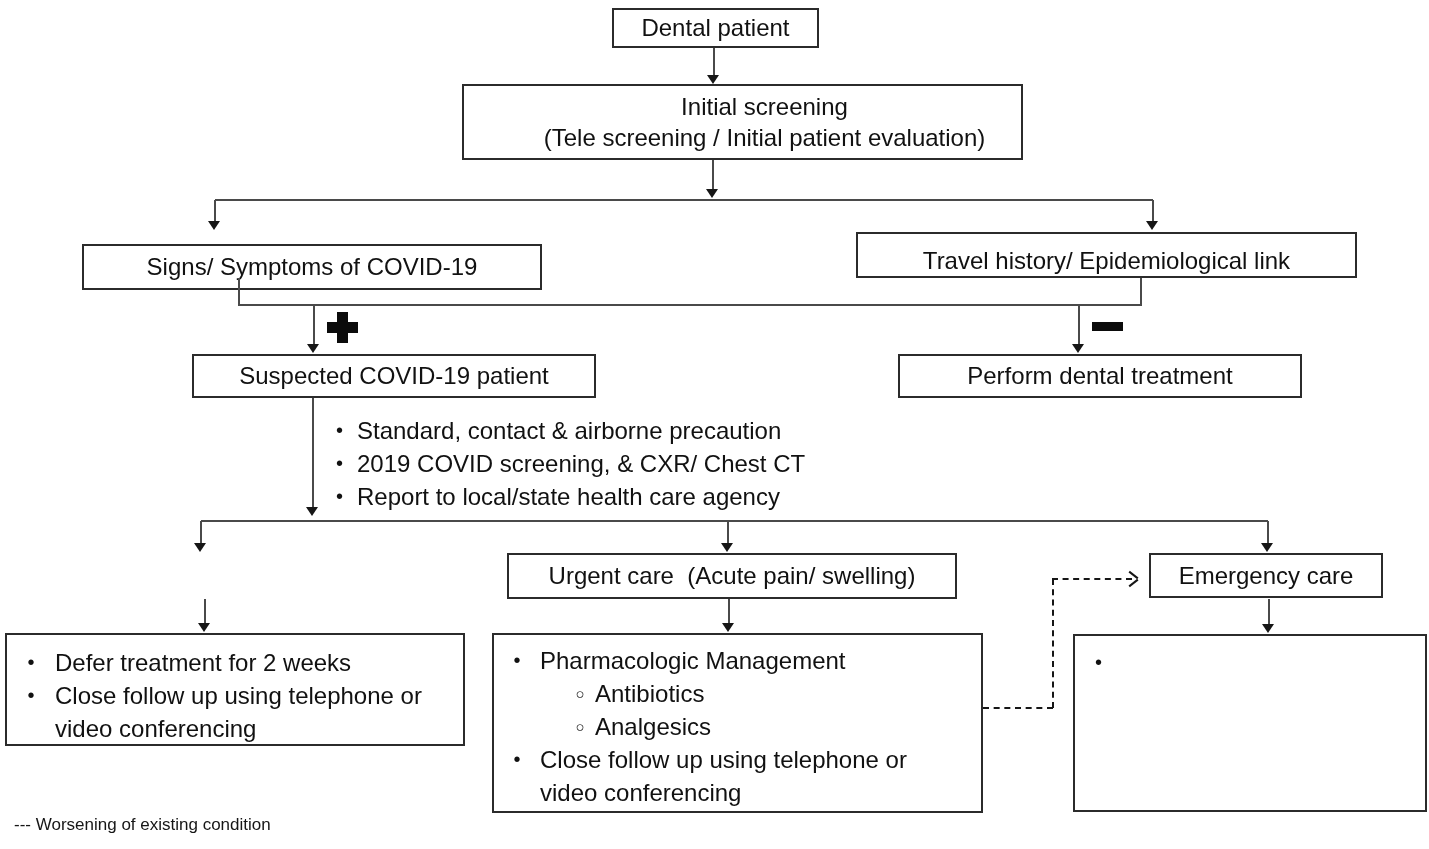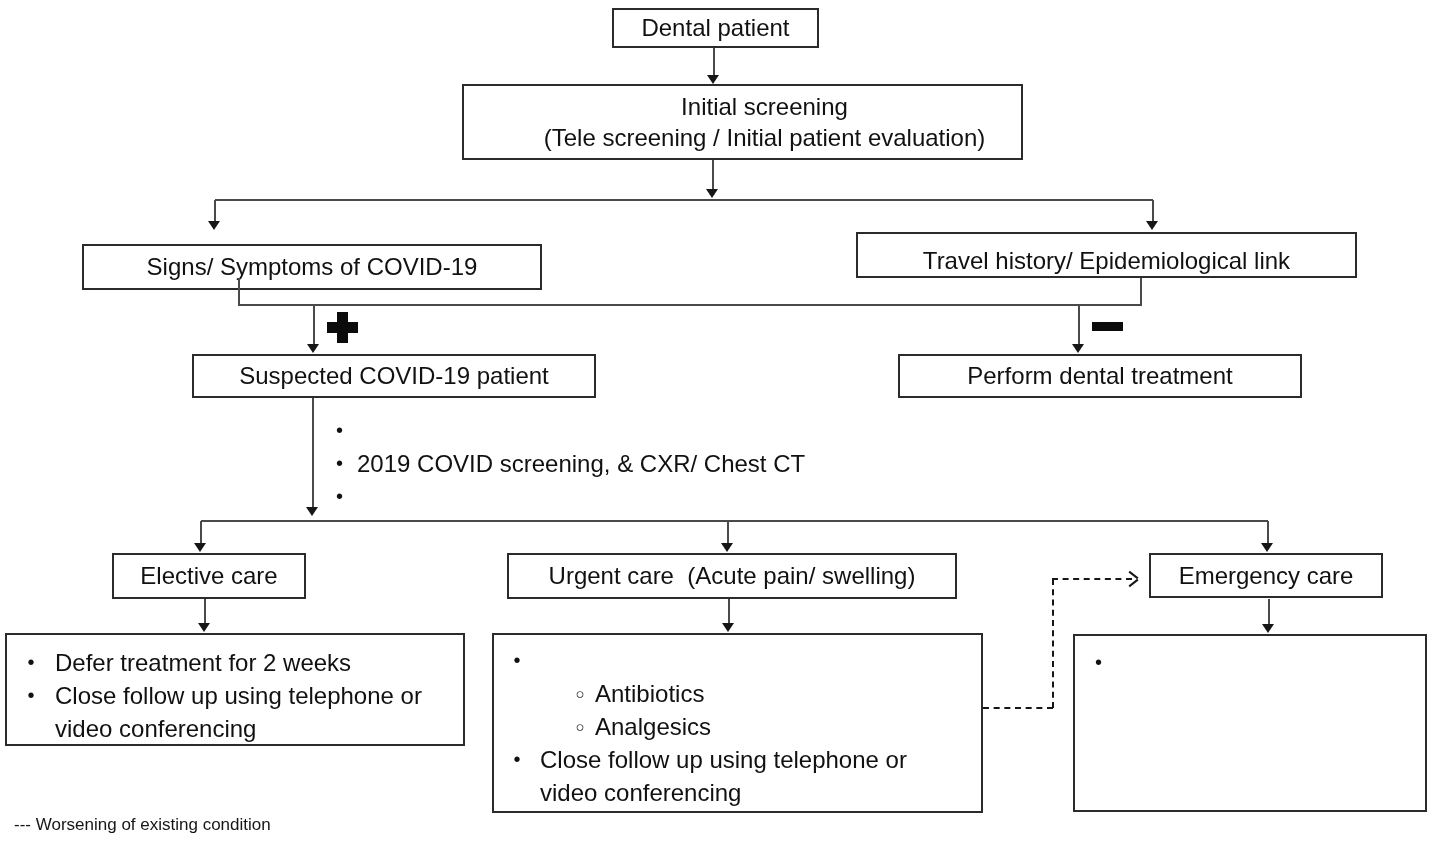--- a/index.html
+++ b/index.html
@@ -77,33 +77,32 @@
     <span>Suspected COVID-19 patient</span>
   </div>
 
   <div class="node" style="left:898px;top:354px;width:404px;height:44px;">
     <span>Perform dental treatment</span>
   </div>
 
   <div class="freelist" style="left:322px;top:414px;width:600px;">
     <div class="li">
       <span class="marker" style="width:35px;">•</span>
+      <span>Standard, contact &amp; airborne precaution</span>
     </div>
     <div class="li">
       <span class="marker" style="width:35px;">•</span>
       <span>2019 COVID screening, &amp; CXR/ Chest CT</span>
     </div>
     <div class="li">
       <span class="marker" style="width:35px;">•</span>
+      <span>Report to local/state health care agency</span>
     </div>
   </div>
 
-  <div class="node" style="left:112px;top:553px;width:194px;height:46px;">
-    <span>Elective care</span>
-  </div>
 
   <div class="node" style="left:1149px;top:553px;width:234px;height:45px;">
     <span>Emergency care</span>
   </div>
 
   <div class="node" style="left:507px;top:553px;width:450px;height:46px;">
     <span>Urgent care  (Acute pain/ swelling)</span>
   </div>
 
   <div class="listbox" style="left:5px;top:633px;width:460px;height:113px;">
@@ -113,20 +112,21 @@
     </div>
     <div class="li">
       <span class="marker" style="width:48px;">•</span>
       <span style="width:368px;white-space:normal;">Close follow up using telephone or video conferencing</span>
     </div>
   </div>
 
   <div class="listbox" style="left:492px;top:633px;width:491px;height:180px;padding-top:9px;">
     <div class="li">
       <span class="marker" style="width:46px;">•</span>
+      <span style="width:408px;white-space:normal;">Pharmacologic Management</span>
     </div>
     <div class="li">
       <span class="sub-marker" style="width:30px;margin-left:71px;">○</span>
       <span>Antibiotics</span>
     </div>
     <div class="li">
       <span class="sub-marker" style="width:30px;margin-left:71px;">○</span>
       <span>Analgesics</span>
     </div>
     <div class="li">

